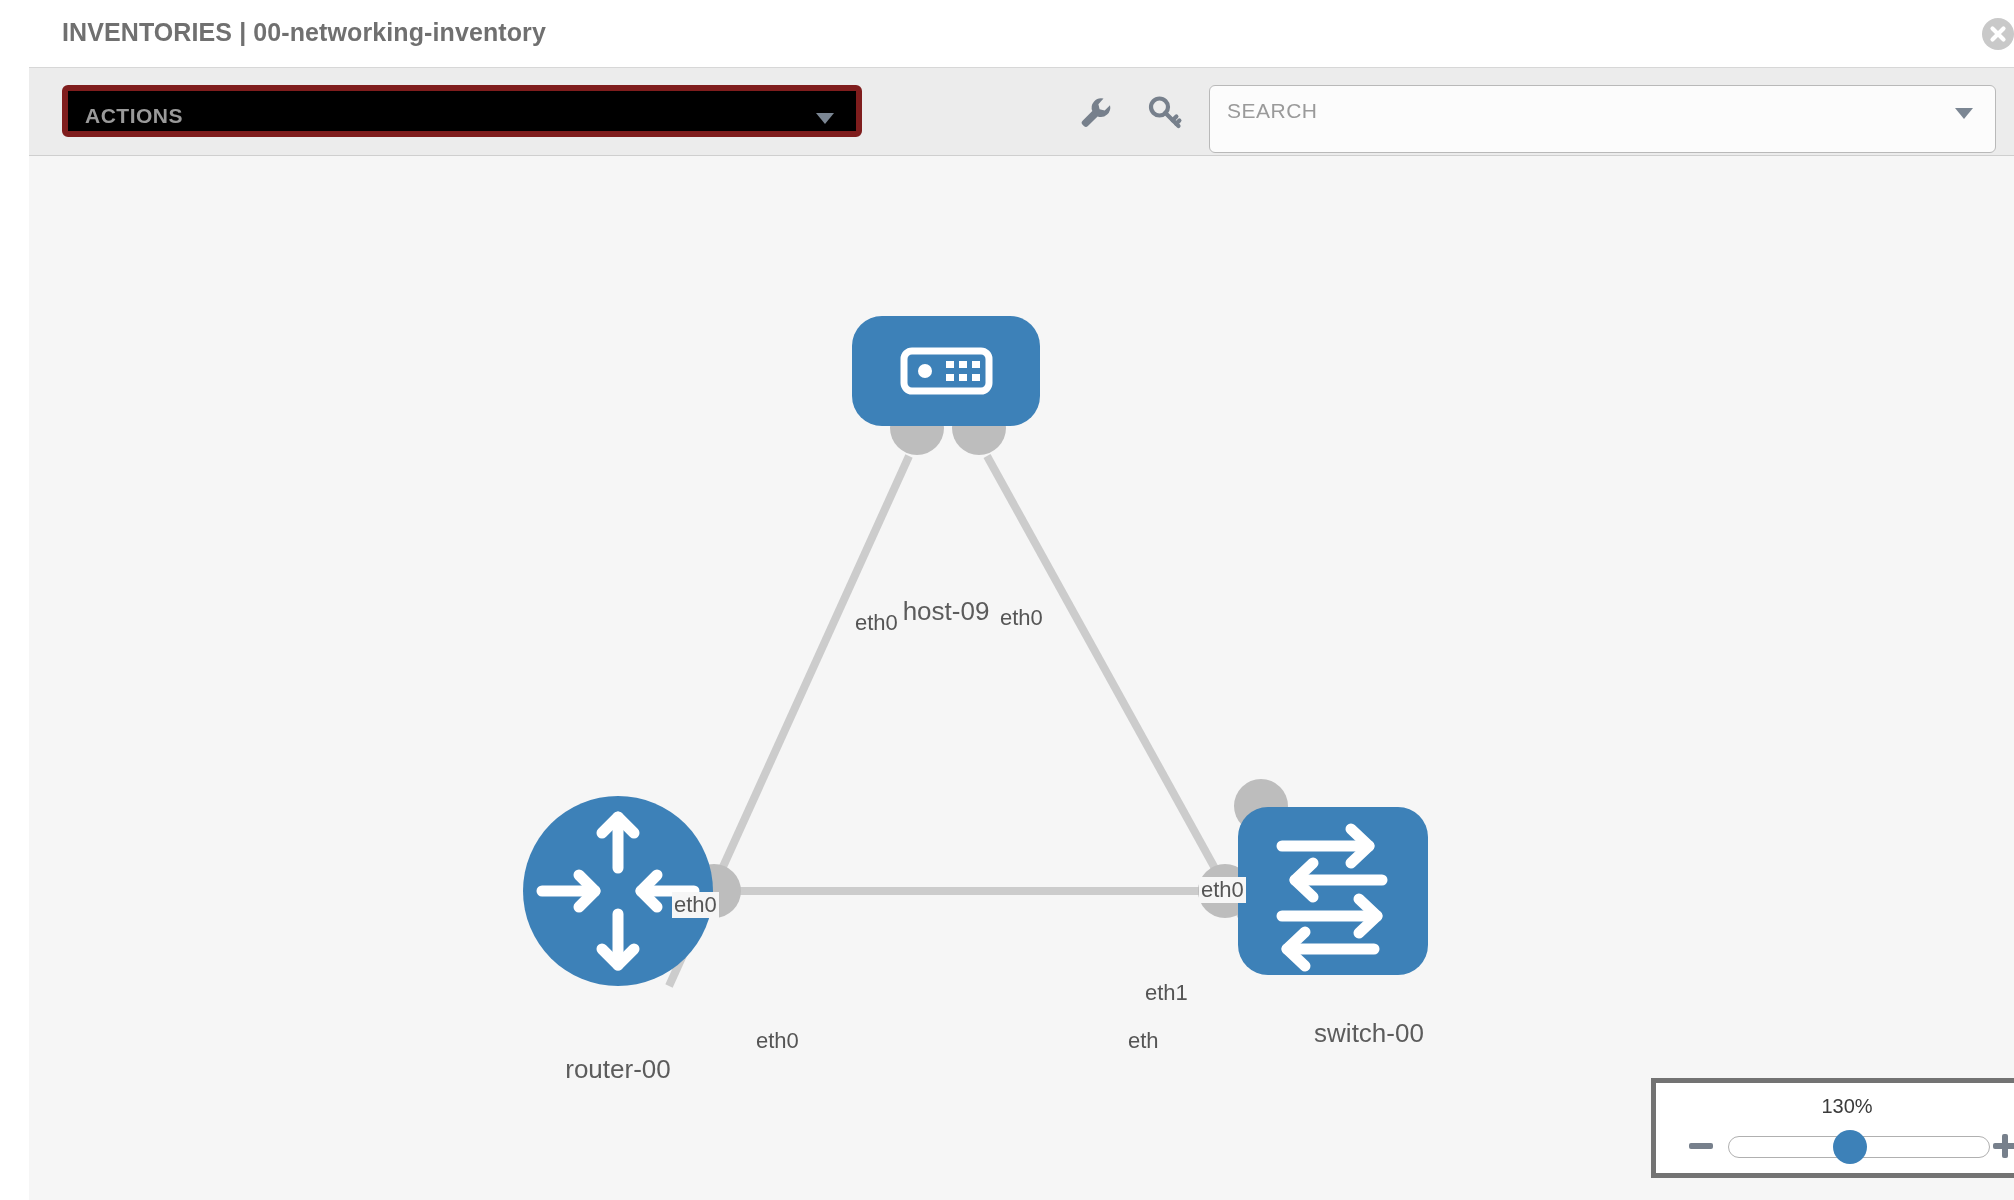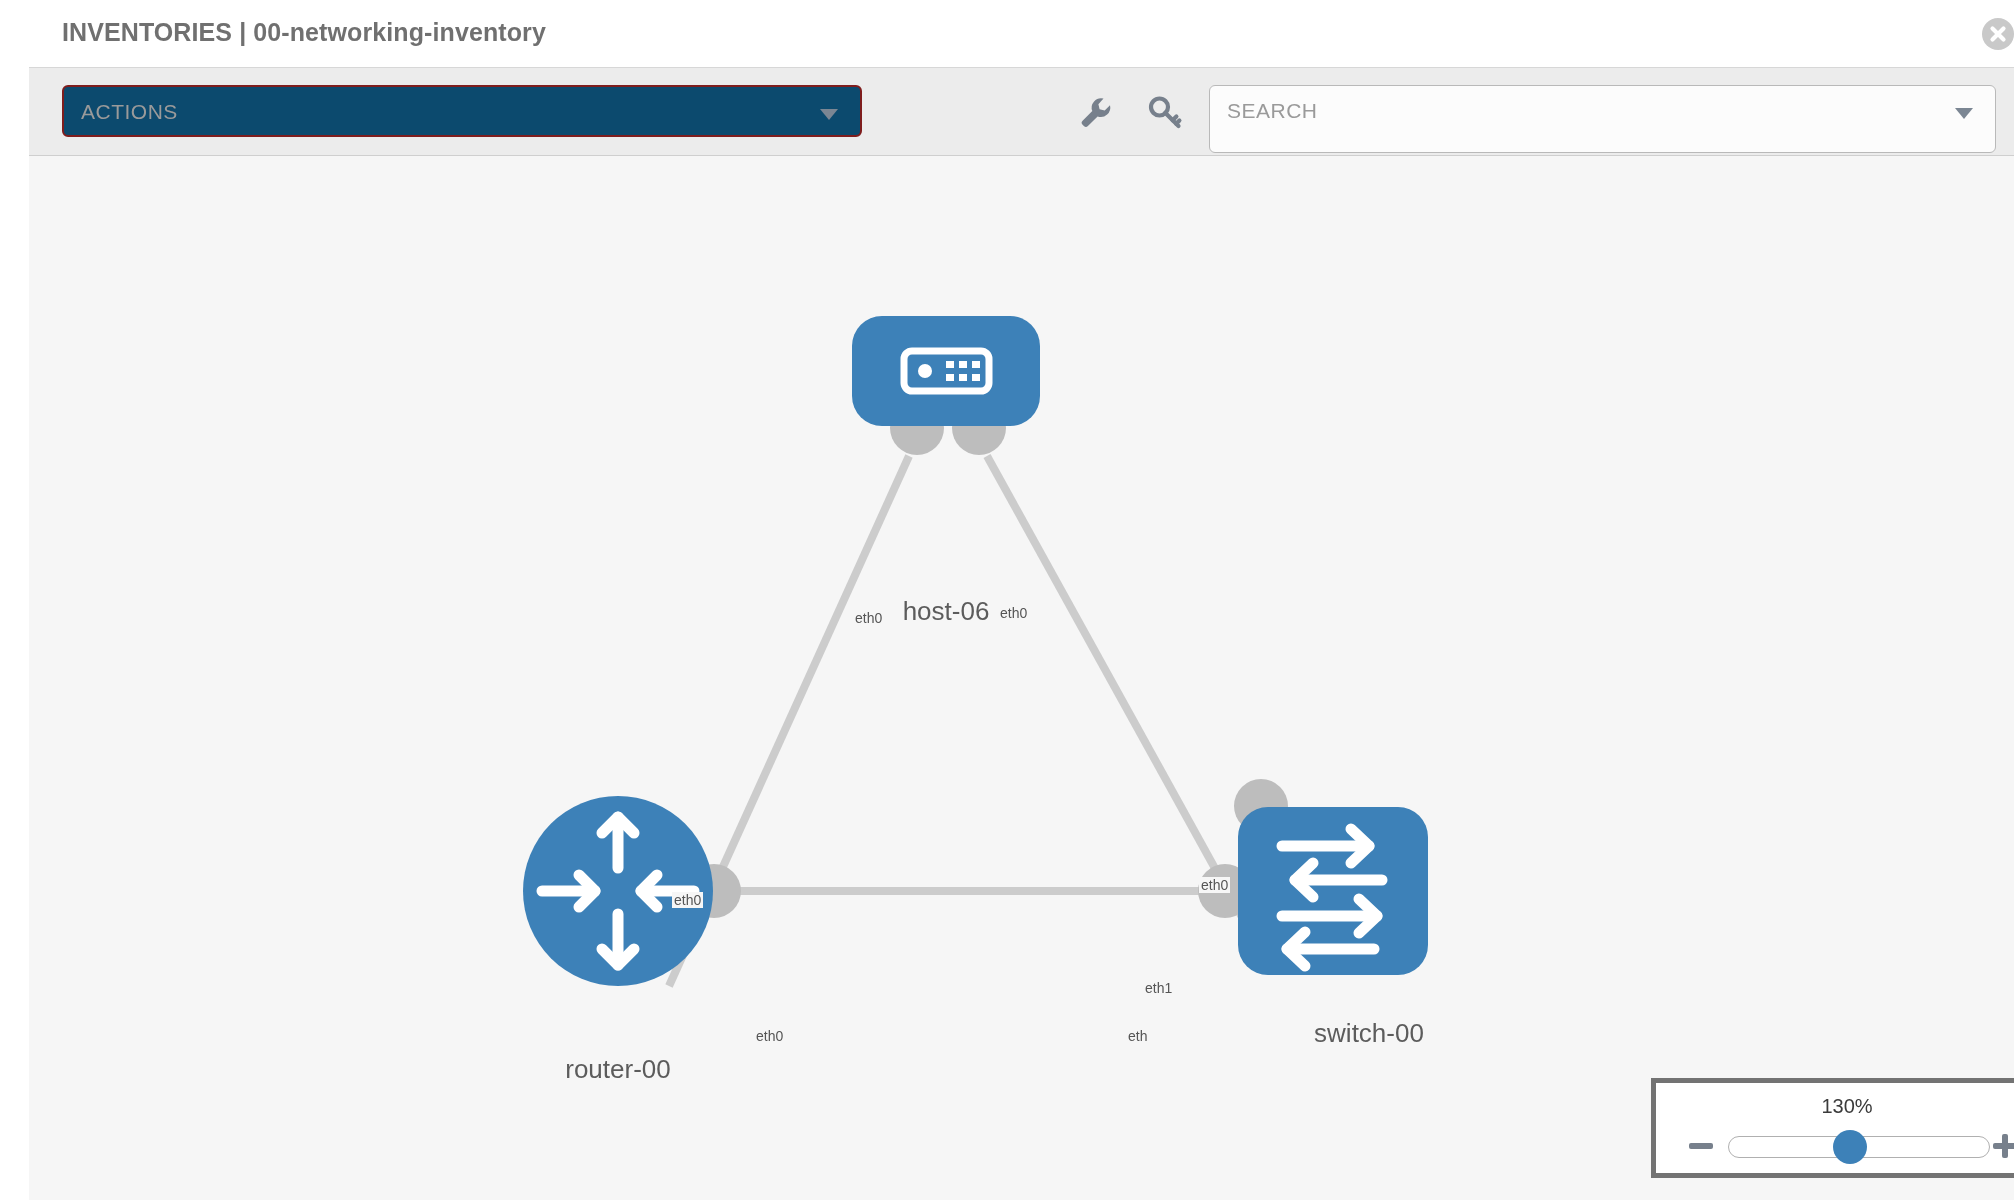--- a/index.html
+++ b/index.html
@@ -58,25 +58,26 @@
     background: #ececec;
     border-bottom: 1px solid #cfcfcf;
     box-sizing: border-box;
   }
   .actions-select {
     position: absolute;
     left: 33px;
     top: 17px;
     width: 800px;
     height: 52px;
-    background: #0c4a6e;
-    border: 2px solid #7f1d1d;
+    background: #000000;
+    border: 6px solid #7f1d1d;
     border-radius: 6px;
     box-sizing: border-box;
     cursor: pointer;
+    font-weight: bold;
   }
   .actions-select .sel-label {
     position: absolute;
     left: 17px;
     top: 13px;
     font-size: 21px;
     color: #9a9a9a;
     letter-spacing: 0.5px;
   }
   .caret {
@@ -140,21 +141,21 @@
     position: absolute;
     font-size: 26px;
     color: #5c5c5c;
     background: #f6f6f6;
     white-space: nowrap;
     padding: 0 2px;
     transform: translateX(-50%);
   }
   .iface-label {
     position: absolute;
-    font-size: 14px;
+    font-size: 22px;
     color: #555555;
     background: #f6f6f6;
     white-space: nowrap;
     padding: 0 2px;
   }
 
   
   .zoom-panel {
     position: absolute;
     left: 1622px;
@@ -312,21 +313,21 @@
 
           <path d="M1253 760 L1348 760"></path>
           <path d="M1330 743 L1348 760 L1330 777"></path>
 
           <path d="M1345 793 L1258 793"></path>
           <path d="M1276 776 L1258 793 L1276 810"></path>
         </g>
       </g>
     </svg>
 
-    <div class="node-label" style="left:917px; top:440px;">host-06</div>
+    <div class="node-label" style="left:917px; top:440px;">host-09</div>
 
     <div class="node-label" style="left:589px; top:898px;">router-00</div>
 
     <div class="node-label" style="left:1340px; top:862px;">switch-00</div>
 
     <div class="iface-label" style="left:824px; top:454px;">eth0</div>
 
     <div class="iface-label" style="left:969px; top:449px;">eth0</div>
 
     <div class="iface-label" style="left:643px; top:736px;">eth0</div>

